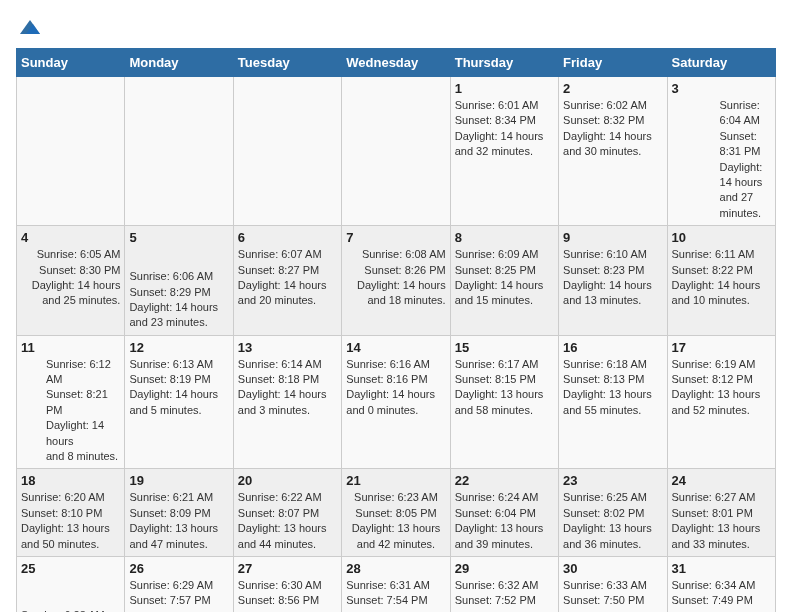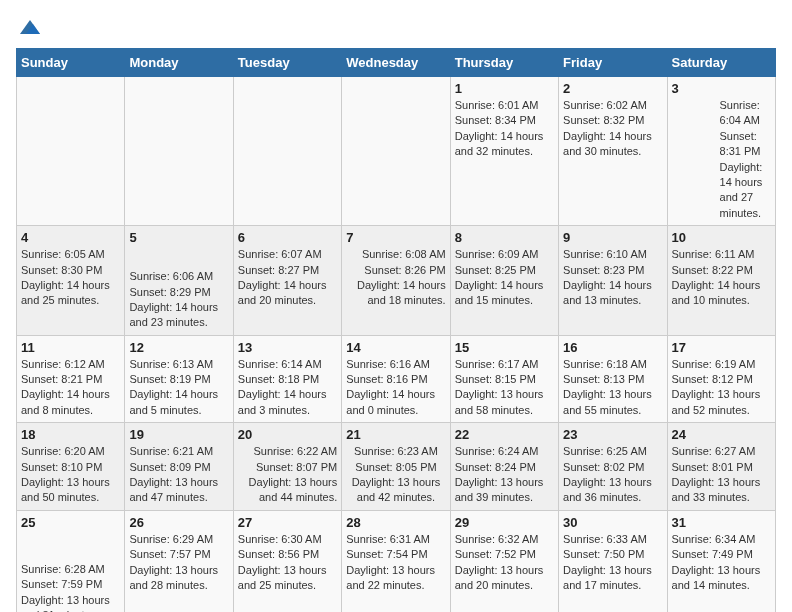--- a/index.html
+++ b/index.html
@@ -150,21 +150,21 @@
           <div class="day-number">3</div>
           <div class="day-info" style="white-space: pre-line; margin-left: 48px;">Sunrise: 6:04 AM
 Sunset: 8:31 PM
 Daylight: 14 hours
 and 27 minutes.</div>
         </td>
       </tr>
       <tr>
         <td>
           <div class="day-number">4</div>
-          <div class="day-info" style="white-space: pre-line;">Sunrise: 6:05 AM
+          <div class="day-info" style="white-space: pre-line; text-align: right;">Sunrise: 6:05 AM
 Sunset: 8:30 PM
 Daylight: 14 hours
 and 25 minutes.</div>
         </td>
         <td>
           <div class="day-number">5</div>
           <div class="day-info" style="white-space: pre-line; margin-top: 24px;">Sunrise: 6:06 AM
 Sunset: 8:29 PM
 Daylight: 14 hours
 and 23 minutes.</div>
@@ -201,21 +201,21 @@
           <div class="day-number">10</div>
           <div class="day-info" style="white-space: pre-line;">Sunrise: 6:11 AM
 Sunset: 8:22 PM
 Daylight: 14 hours
 and 10 minutes.</div>
         </td>
       </tr>
       <tr>
         <td>
           <div class="day-number">11</div>
-          <div class="day-info" style="white-space: pre-line;">Sunrise: 6:12 AM
+          <div class="day-info" style="white-space: pre-line; margin-left: 25px;">Sunrise: 6:12 AM
 Sunset: 8:21 PM
 Daylight: 14 hours
 and 8 minutes.</div>
         </td>
         <td>
           <div class="day-number">12</div>
           <div class="day-info" style="white-space: pre-line;">Sunrise: 6:13 AM
 Sunset: 8:19 PM
 Daylight: 14 hours
 and 5 minutes.</div>
@@ -266,36 +266,36 @@
         </td>
         <td>
           <div class="day-number">19</div>
           <div class="day-info" style="white-space: pre-line;">Sunrise: 6:21 AM
 Sunset: 8:09 PM
 Daylight: 13 hours
 and 47 minutes.</div>
         </td>
         <td>
           <div class="day-number">20</div>
-          <div class="day-info" style="white-space: pre-line; text-align: right;">Sunrise: 6:22 AM
+          <div class="day-info" style="white-space: pre-line;">Sunrise: 6:22 AM
 Sunset: 8:07 PM
 Daylight: 13 hours
 and 44 minutes.</div>
         </td>
         <td>
           <div class="day-number">21</div>
           <div class="day-info" style="white-space: pre-line; text-align: center;">Sunrise: 6:23 AM
 Sunset: 8:05 PM
 Daylight: 13 hours
 and 42 minutes.</div>
         </td>
         <td>
           <div class="day-number">22</div>
           <div class="day-info" style="white-space: pre-line;">Sunrise: 6:24 AM
-Sunset: 8:24 PM
+Sunset: 6:04 PM
 Daylight: 13 hours
 and 39 minutes.</div>
         </td>
         <td>
           <div class="day-number">23</div>
           <div class="day-info" style="white-space: pre-line;">Sunrise: 6:25 AM
 Sunset: 8:02 PM
 Daylight: 13 hours
 and 36 minutes.</div>
         </td>

